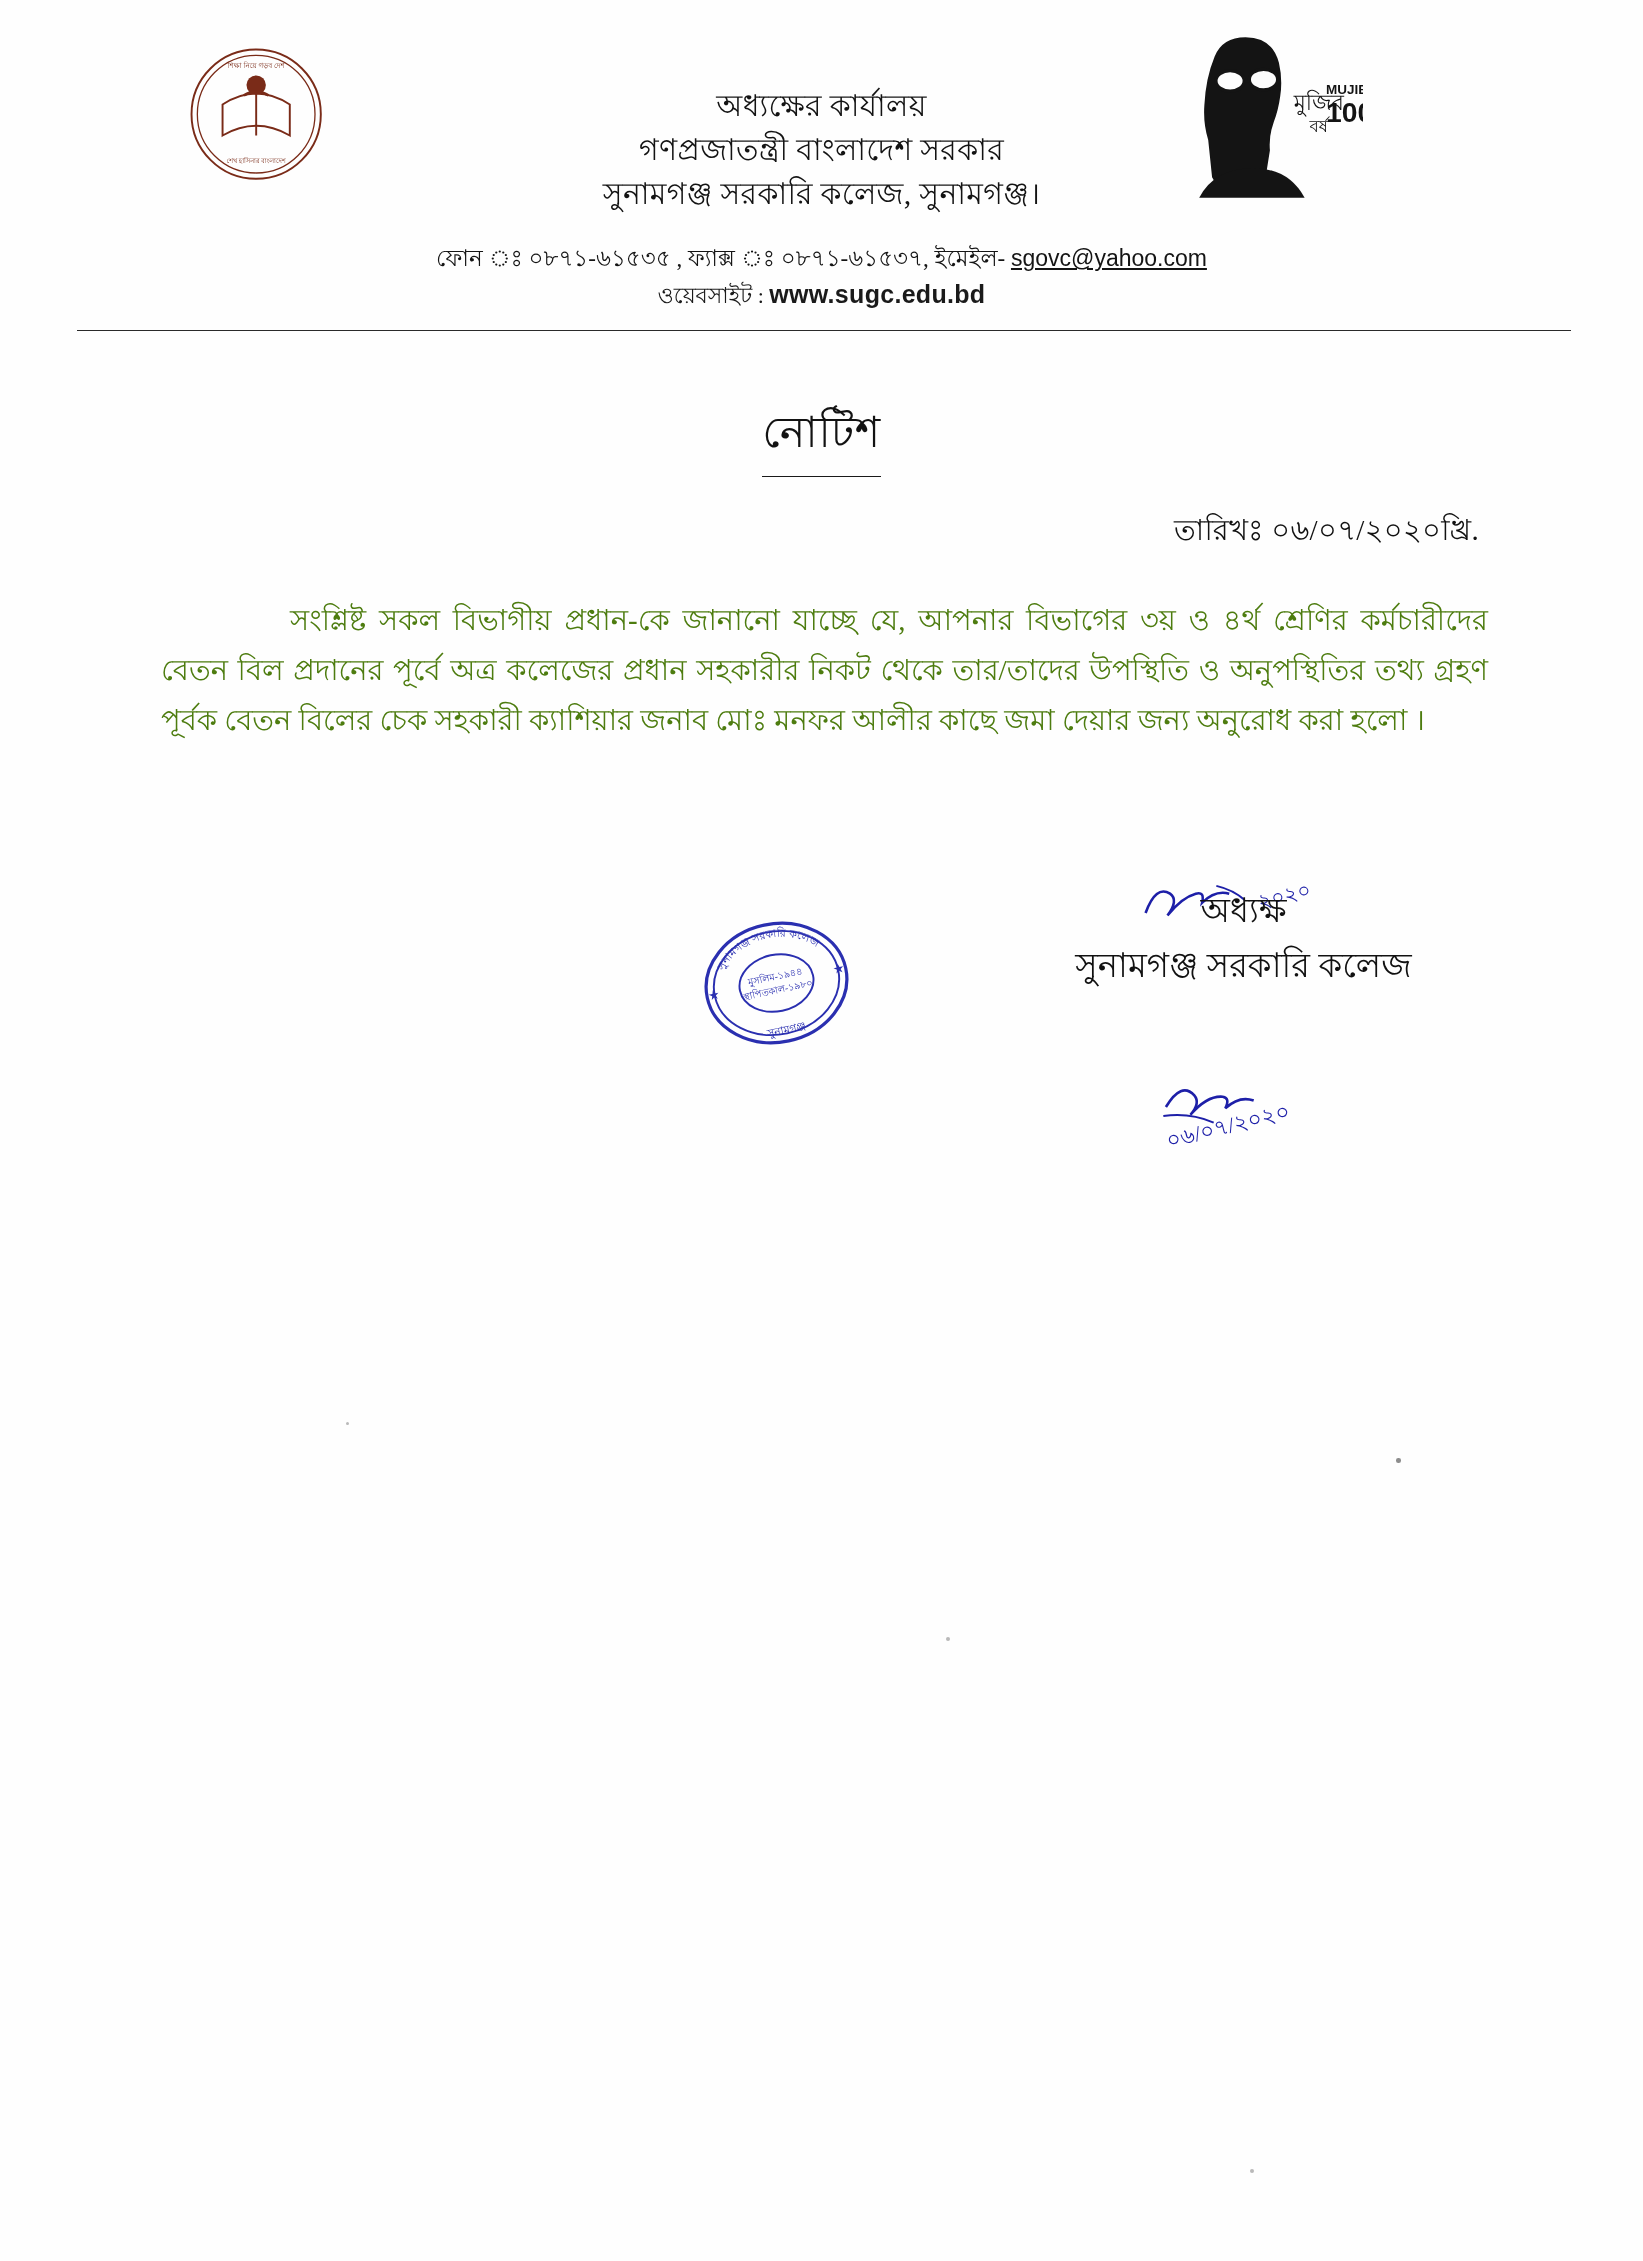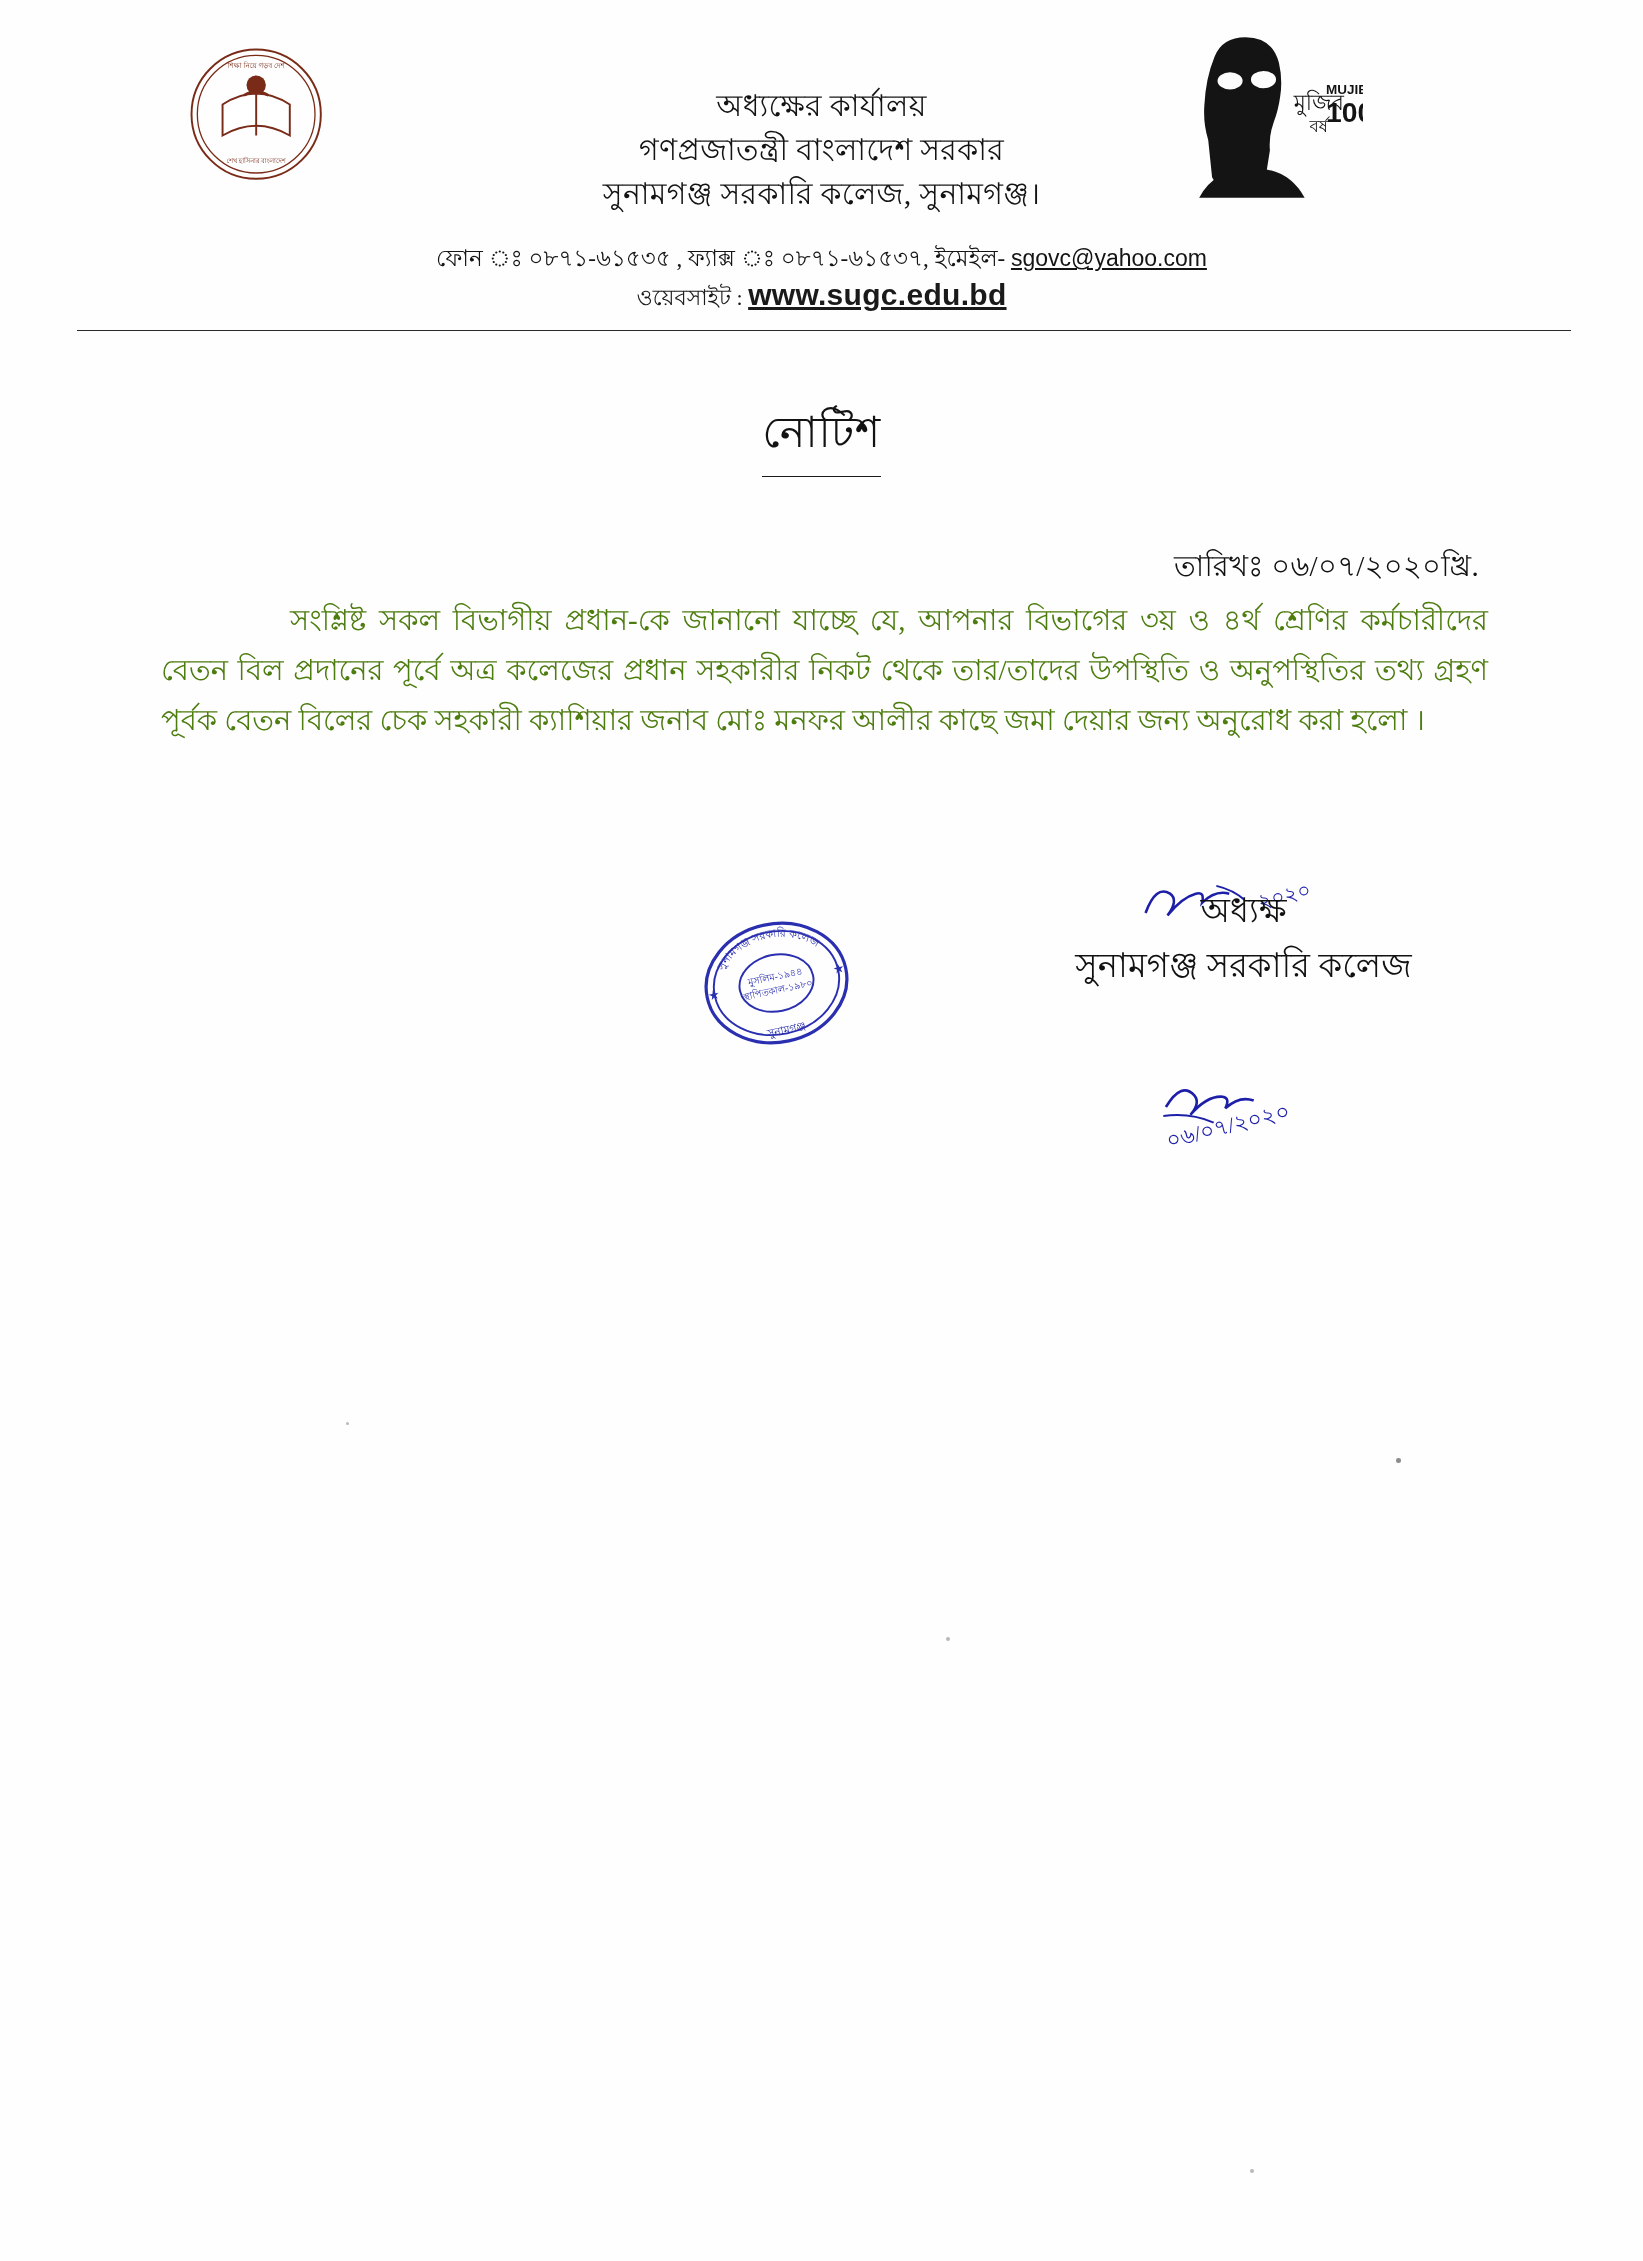--- a/index.html
+++ b/index.html
@@ -80,22 +80,21 @@
     font-family: "Liberation Sans", sans-serif;
     font-size: 23px;
   }
   .web-line {
     font-size: 22px;
     margin-top: 1.3px;
   }
   .web-line .url {
     font-family: "Liberation Sans", sans-serif;
     font-weight: bold;
-    font-size: 30px;
-    text-decoration: underline;
+    font-size: 25px;
     letter-spacing: 0.3px;
   }
 
   .rule {
     position: absolute;
     left: 77px;
     top: 330px;
     width: 1494px;
     height: 0;
     border-top: 1.9px solid #2a2a2a;
@@ -120,21 +119,20 @@
   }
 
   
   .date-line {
     position: absolute;
     right: 164px;
     top: 507px;
     font-size: 29px;
     color: #111;
     letter-spacing: 0.3px;
-    margin-top: 36px;
   }
 
   
   .body-text {
     position: absolute;
     left: 161px;
     top: 596px;
     width: 1327px;
     font-size: 29px;
     line-height: 1.72;

